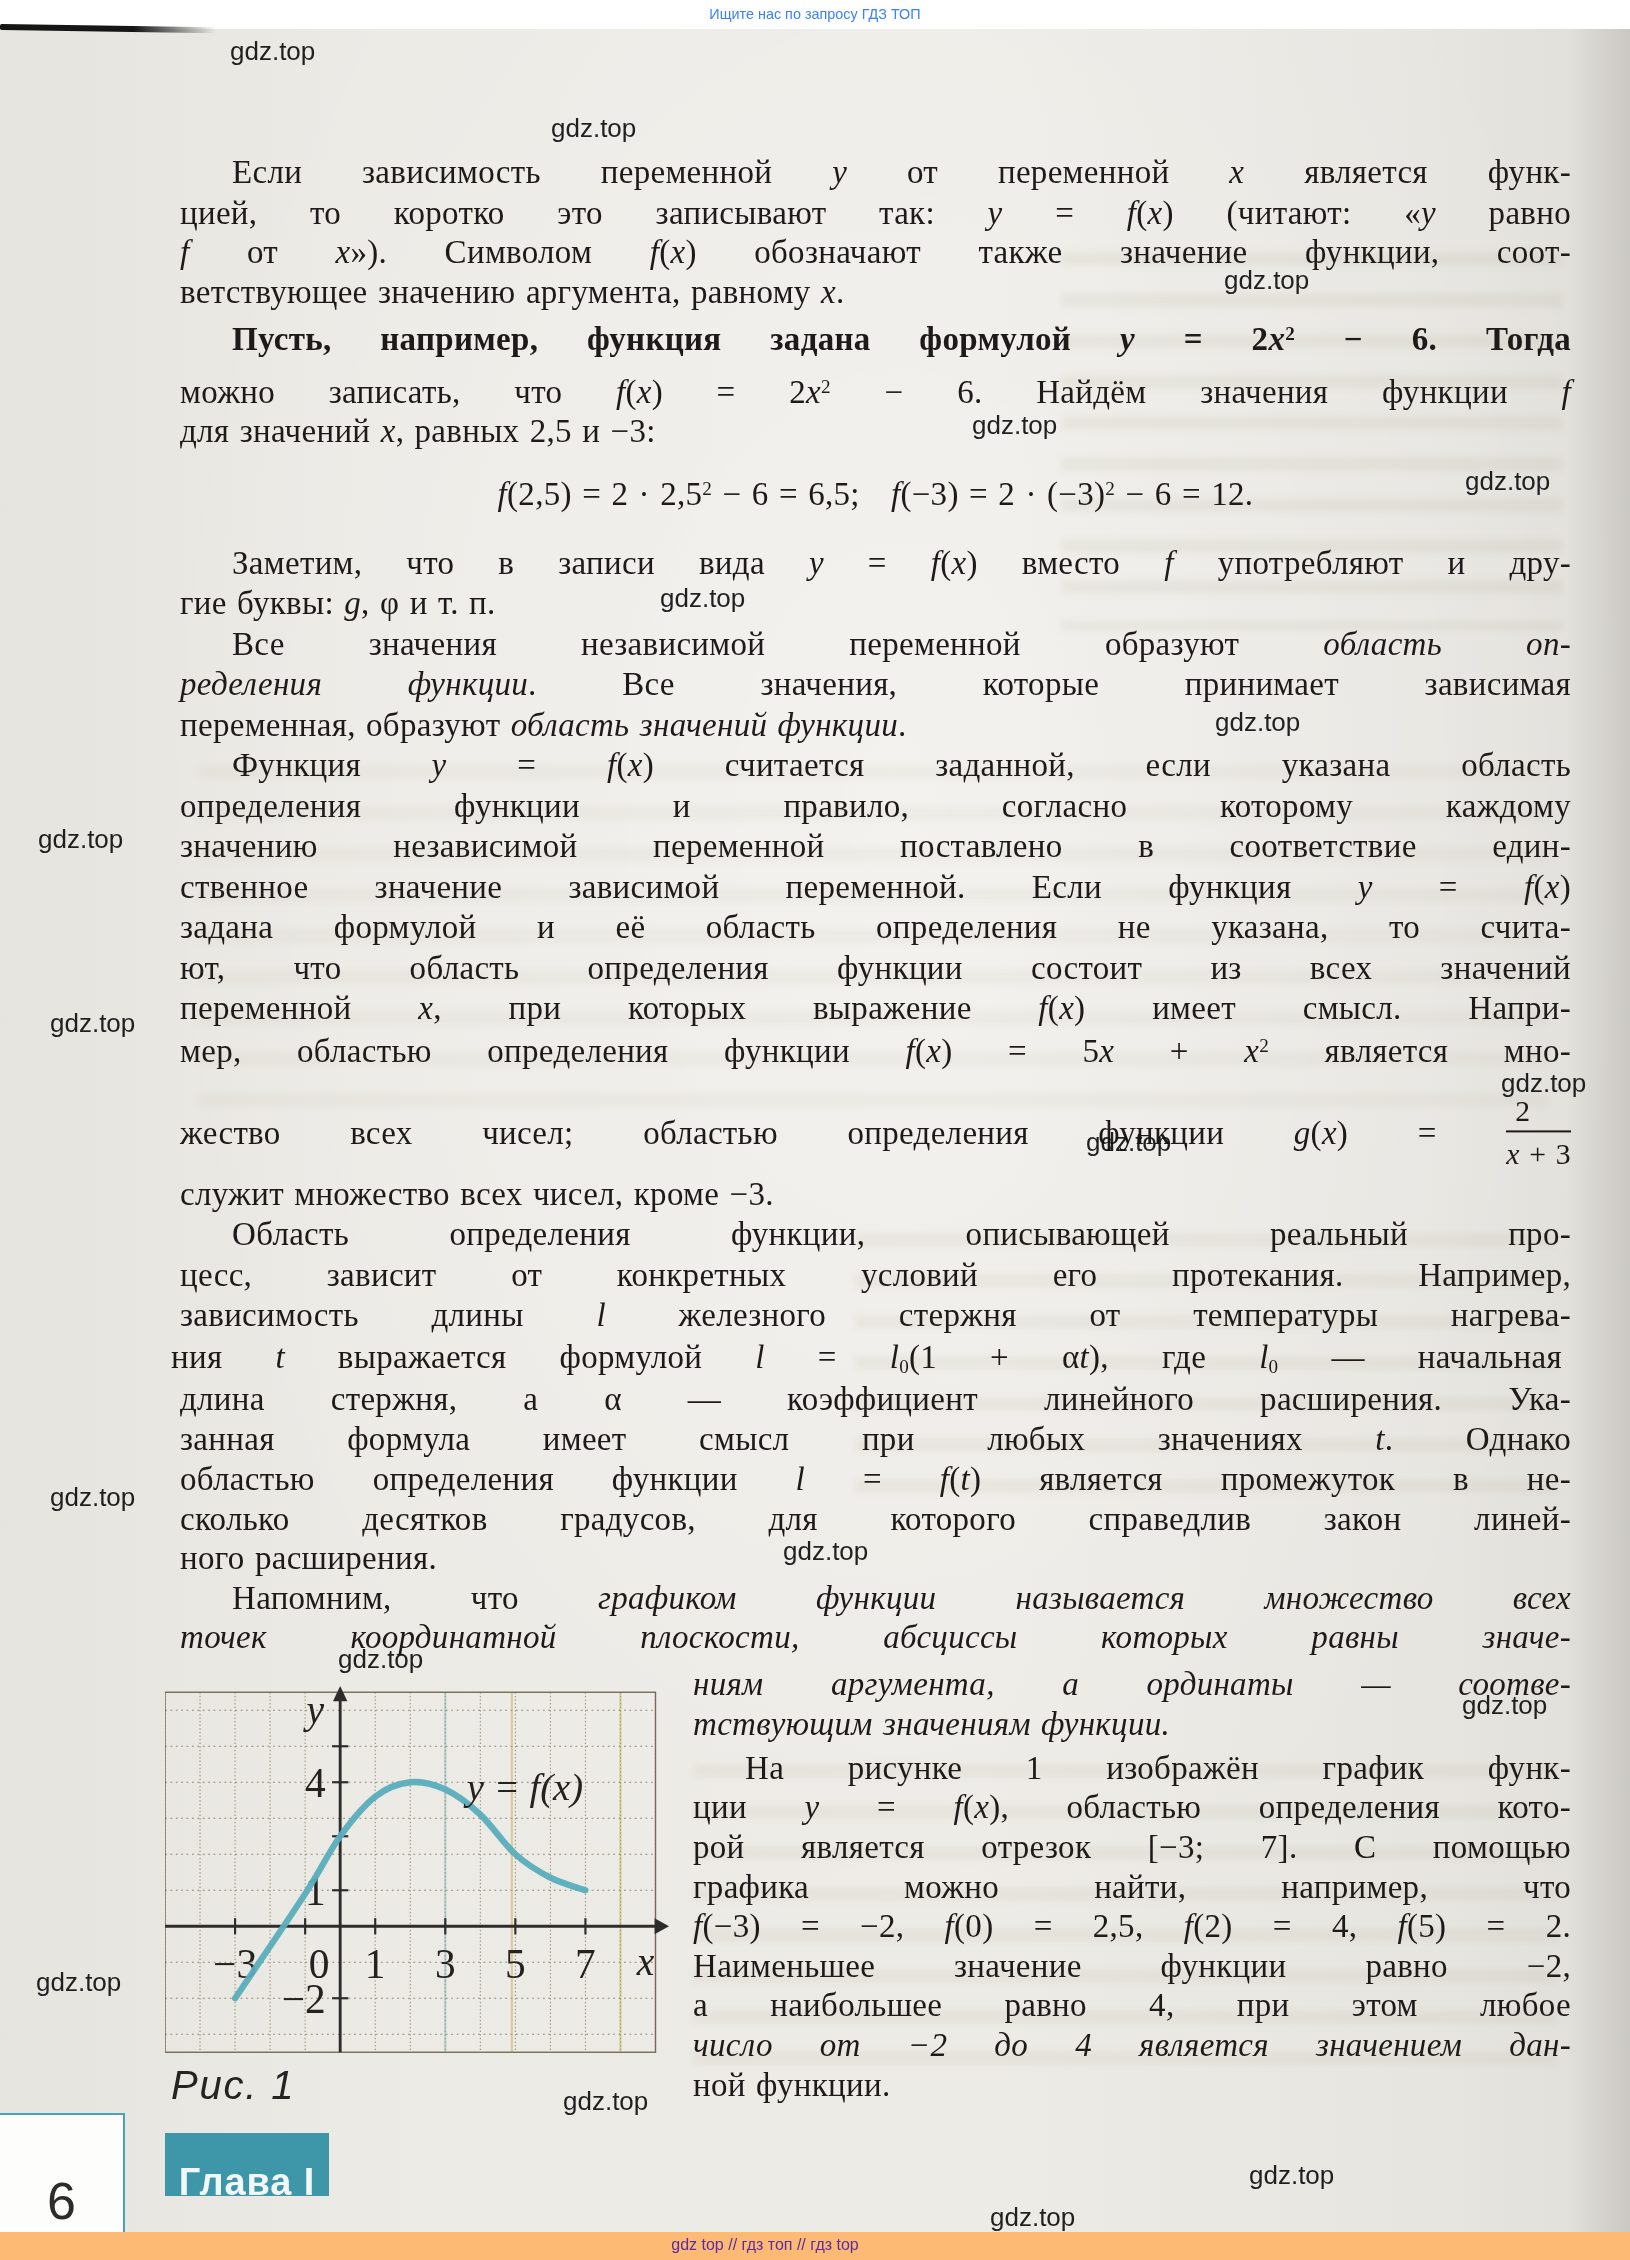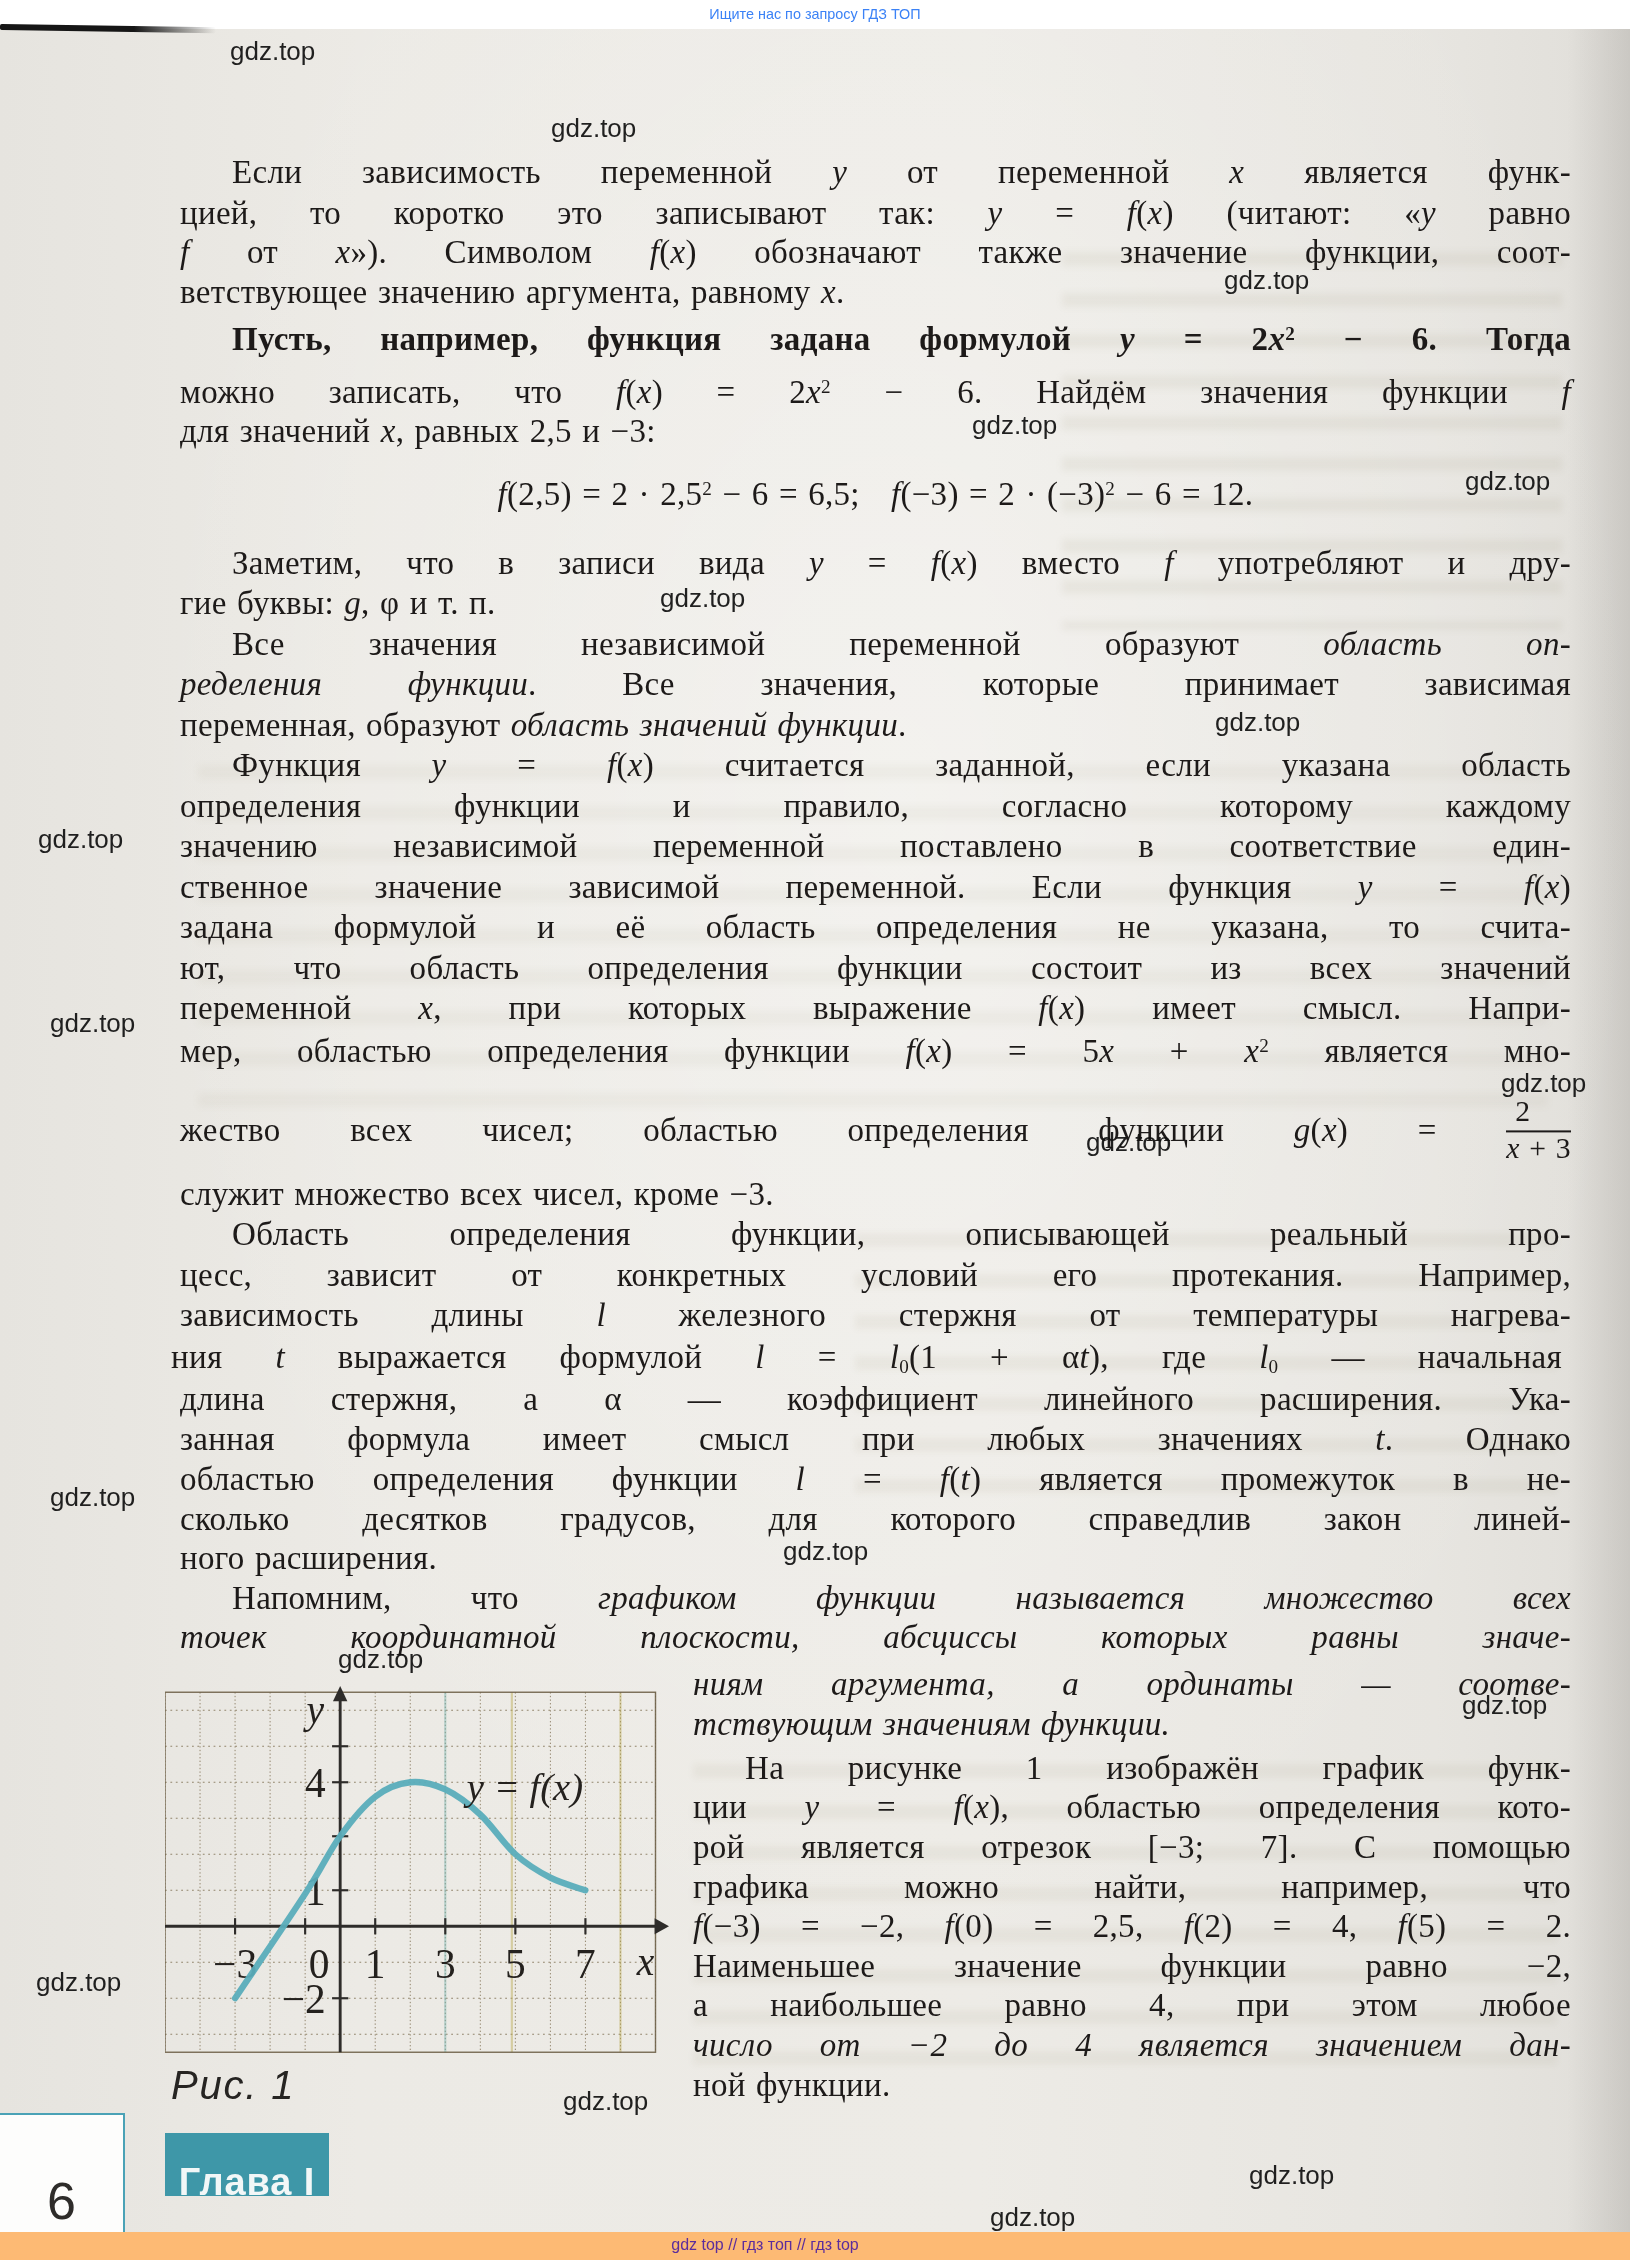--- a/index.html
+++ b/index.html
@@ -28,21 +28,21 @@
   .bl{position:absolute;font-size:33px;line-height:1.18;color:#1d1a19;letter-spacing:0.3px;word-spacing:1.8px;white-space:normal;}
   .a-j{text-align:justify;text-align-last:justify;}
   .a-l{text-align:left;text-align-last:left;}
   .a-c{text-align:center;text-align-last:center;}
   .ind{text-indent:52px;}
   .bl i{font-style:italic;}
   .bl sup{font-size:.58em;vertical-align:.5em;line-height:0;}
   .bl sub{font-size:.58em;vertical-align:-.25em;line-height:0;}
   .frac{display:inline-block;vertical-align:middle;text-align:center;font-size:.9em;line-height:1.02;transform:translateY(-3.6px);}
   .frac .fn{display:block;padding:0 9px 3.6px;border-bottom:2.7px solid #1d1a19;}
-  .frac .fd{display:block;padding-top:1px;}
+  .frac .fd{display:block;padding-top:7px;}
   
   .figure{position:absolute;left:165px;top:1683px;width:504px;height:374px;}
   .fig-caption{position:absolute;left:171px;top:2063px;font:italic 40px "Liberation Sans",sans-serif;color:#262422;letter-spacing:1.8px;}
   
   .corner-box{position:absolute;left:0;top:2113px;width:123px;height:147px;background:#fdfdfc;
         border-top:2.7px solid #4aa2b6;border-right:2.7px solid #4aa2b6;}
   .page-num{position:absolute;left:47px;top:2171px;font:52px "Liberation Sans",sans-serif;color:#2e2c2a;}
   .chapter-badge{position:absolute;left:165px;top:2133px;width:164px;height:63px;background:#3e97a8;
         display:flex;align-items:center;justify-content:center;}
   .chapter-badge span{font:bold 38px "Liberation Sans",sans-serif;color:#f2f7f7;letter-spacing:0.9px;margin-top:36px;}

